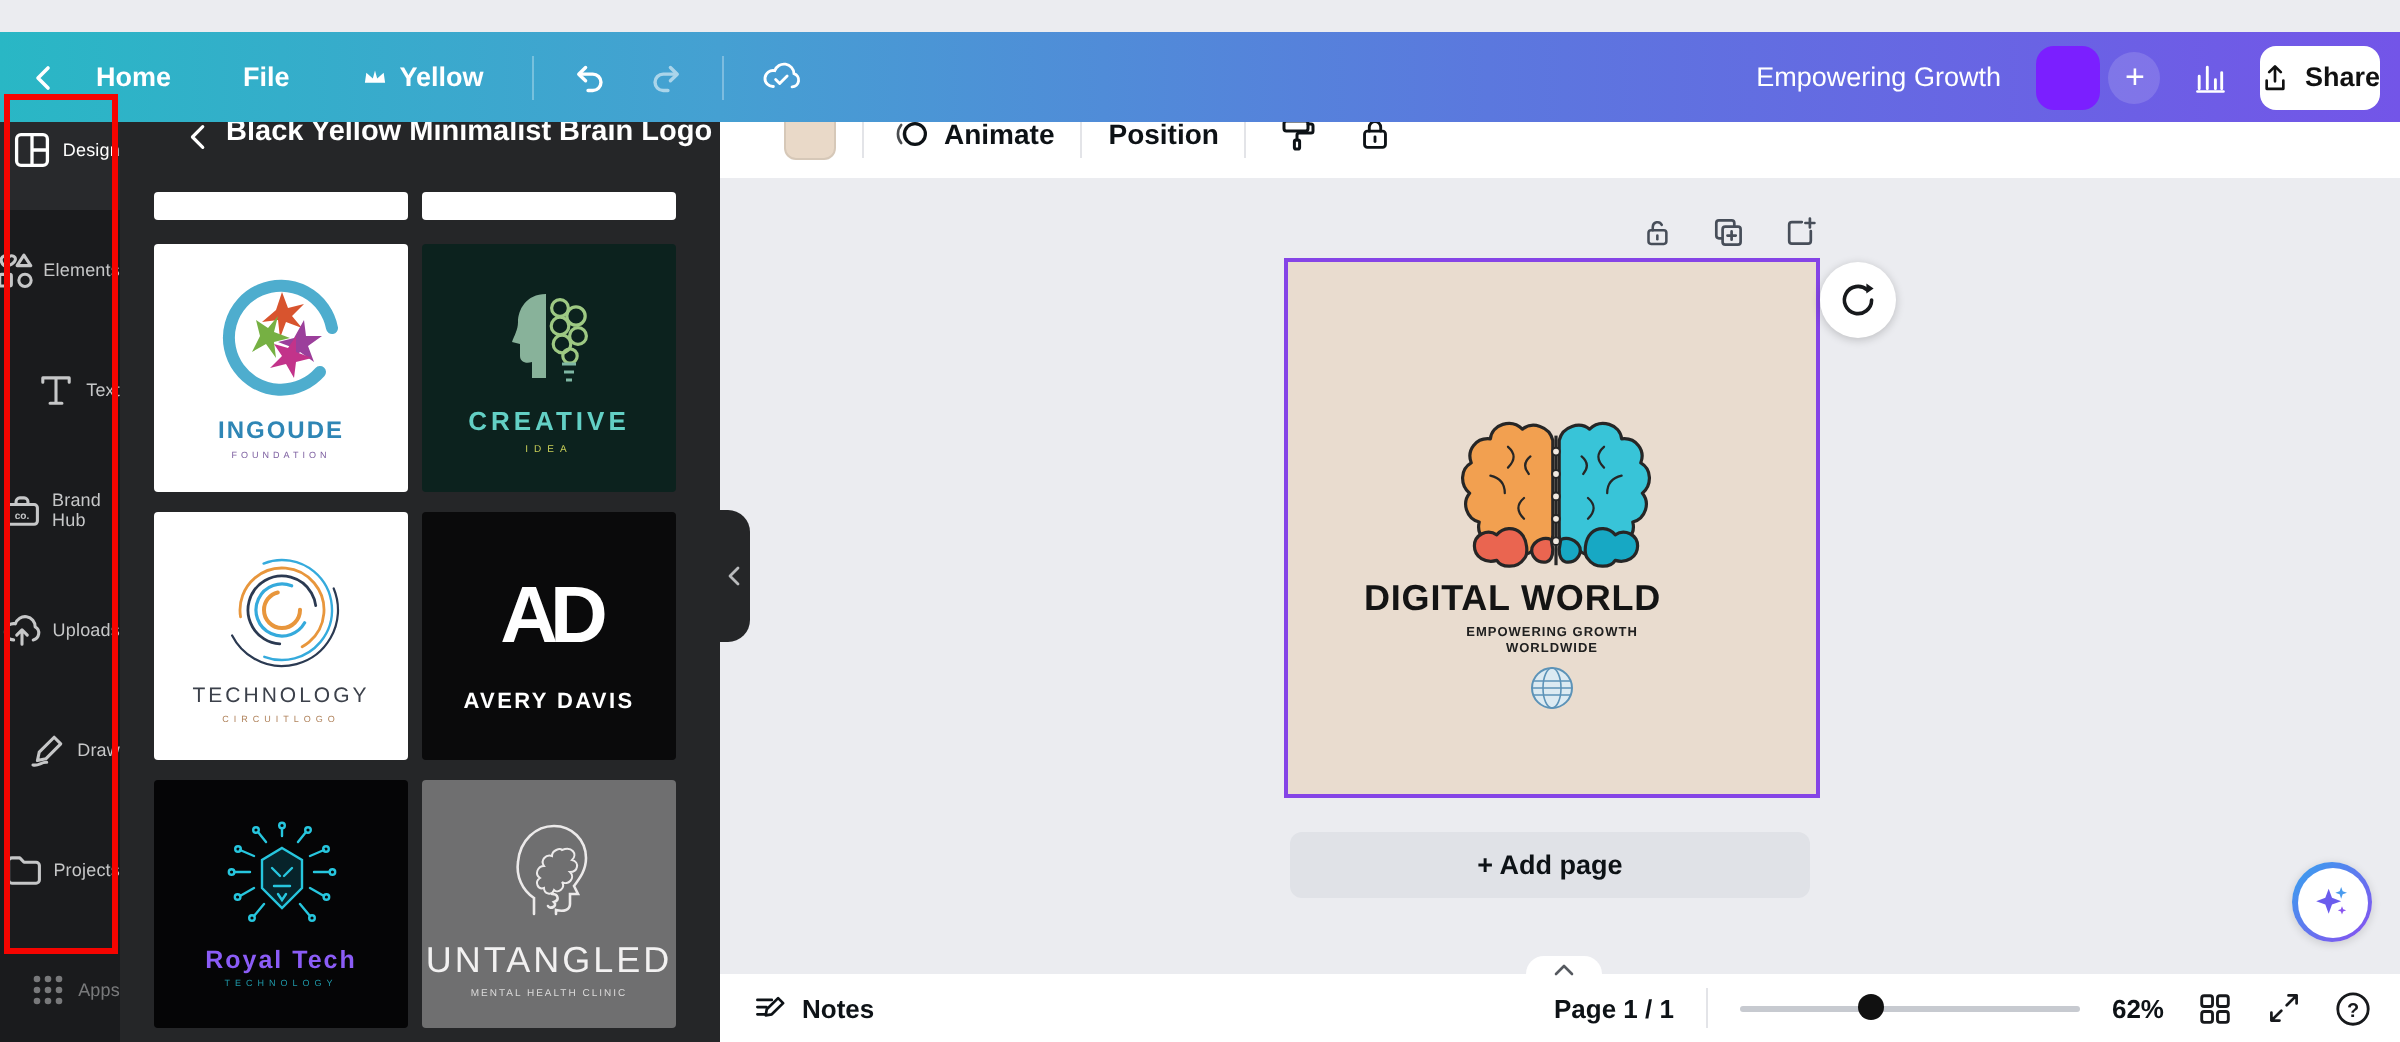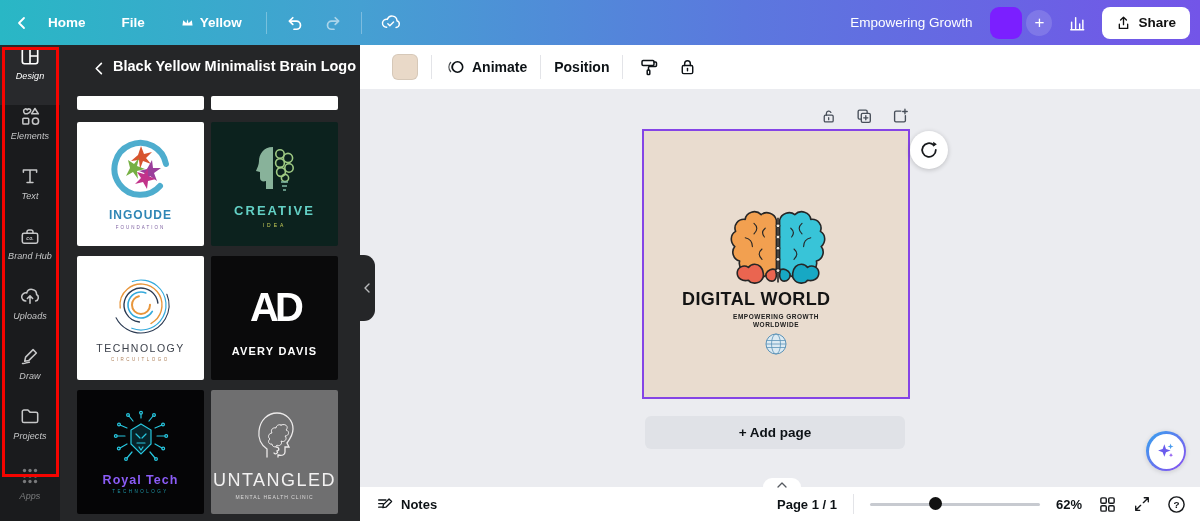--- a/index.html
+++ b/index.html
@@ -1,39 +1,39 @@
 <!DOCTYPE html>
 <html><head>
 <meta charset="utf-8">
 <style>
   * { margin:0; padding:0; box-sizing:border-box; }
   html,body { width:1200px; height:521px; overflow:hidden; font-family:"Liberation Sans",sans-serif; background:#ebecf0; }
   .app { position:relative; width:1200px; height:521px; }
 
   
-  .topbar { position:absolute; left:0; top:0; width:1200px; height:45px;
+  .topbar { position:absolute; left:0; top:16px; width:1200px; height:45px;
     background:linear-gradient(90deg,#29b7c5 0%,#45a0d2 30%,#5b78de 62%,#7355e8 100%);
     display:flex; align-items:center; padding:0 10px 0 14px; color:#fff; z-index:20; }
   .tb-btn { display:flex; align-items:center; gap:6px; font-size:13.5px; font-weight:700; color:#fff;
     padding:6px 10px; border-radius:6px; cursor:pointer; }
   .tb-icon { display:flex; align-items:center; justify-content:center; }
   .tb-div { width:1px; height:22px; background:rgba(255,255,255,.3); margin:0 8px; }
   .tb-right { margin-left:auto; display:flex; align-items:center; gap:10px; }
   .doc-title { font-size:13.5px; font-weight:400; margin-right:8px; white-space:nowrap; }
   .avatar { width:32px; height:32px; border-radius:9px; background:#7b1fff; }
   .plus-chip { width:26px; height:26px; border-radius:50%; background:rgba(255,255,255,.14);
     display:flex; align-items:center; justify-content:center; margin-left:-6px; font-size:17px; font-weight:400; }
-  .share-btn { background:#fff; color:#111; border-radius:8px; height:32px; padding:0 14px;
+  .share-btn { background:#fff; color:#111; border-radius:8px; height:32px; padding:0 0;
     display:flex; align-items:center; gap:7px; font-size:13.5px; font-weight:700; cursor:pointer; }
   .dim { opacity:.55; }
 
   
   .sidebar { position:absolute; left:0; top:45px; width:60px; height:476px; background:#1a1b1d; z-index:5; }
-  .side-item { height:60px; display:flex; flex-direction:column; align-items:center; justify-content:flex-start;
-    gap:4px; color:#c6c7c8; cursor:pointer;font-style:italic; }
+  .side-item { height:60px; display:flex; align-items:center; justify-content:flex-end;
+    gap:4px; color:#c6c7c8; cursor:pointer; }
   .side-item .lbl { font-size:9px; letter-spacing:.1px; }
   .side-item.active { background:#28292c; color:#fff; }
   .side-item.faded { opacity:.55; }
   .annotation { position:absolute; left:2px; top:47px; width:57px; height:430px;
     border:3px solid #f50400; z-index:60; pointer-events:none; }
 
   
   .panel { position:absolute; left:60px; top:45px; width:300px; height:476px; background:#252628; z-index:6; }
   .panel-head { position:absolute; left:0; top:0; width:100%; height:48px; display:flex; align-items:center; }
   .panel-back { position:absolute; left:32px; top:16px; color:#fff; cursor:pointer; }

